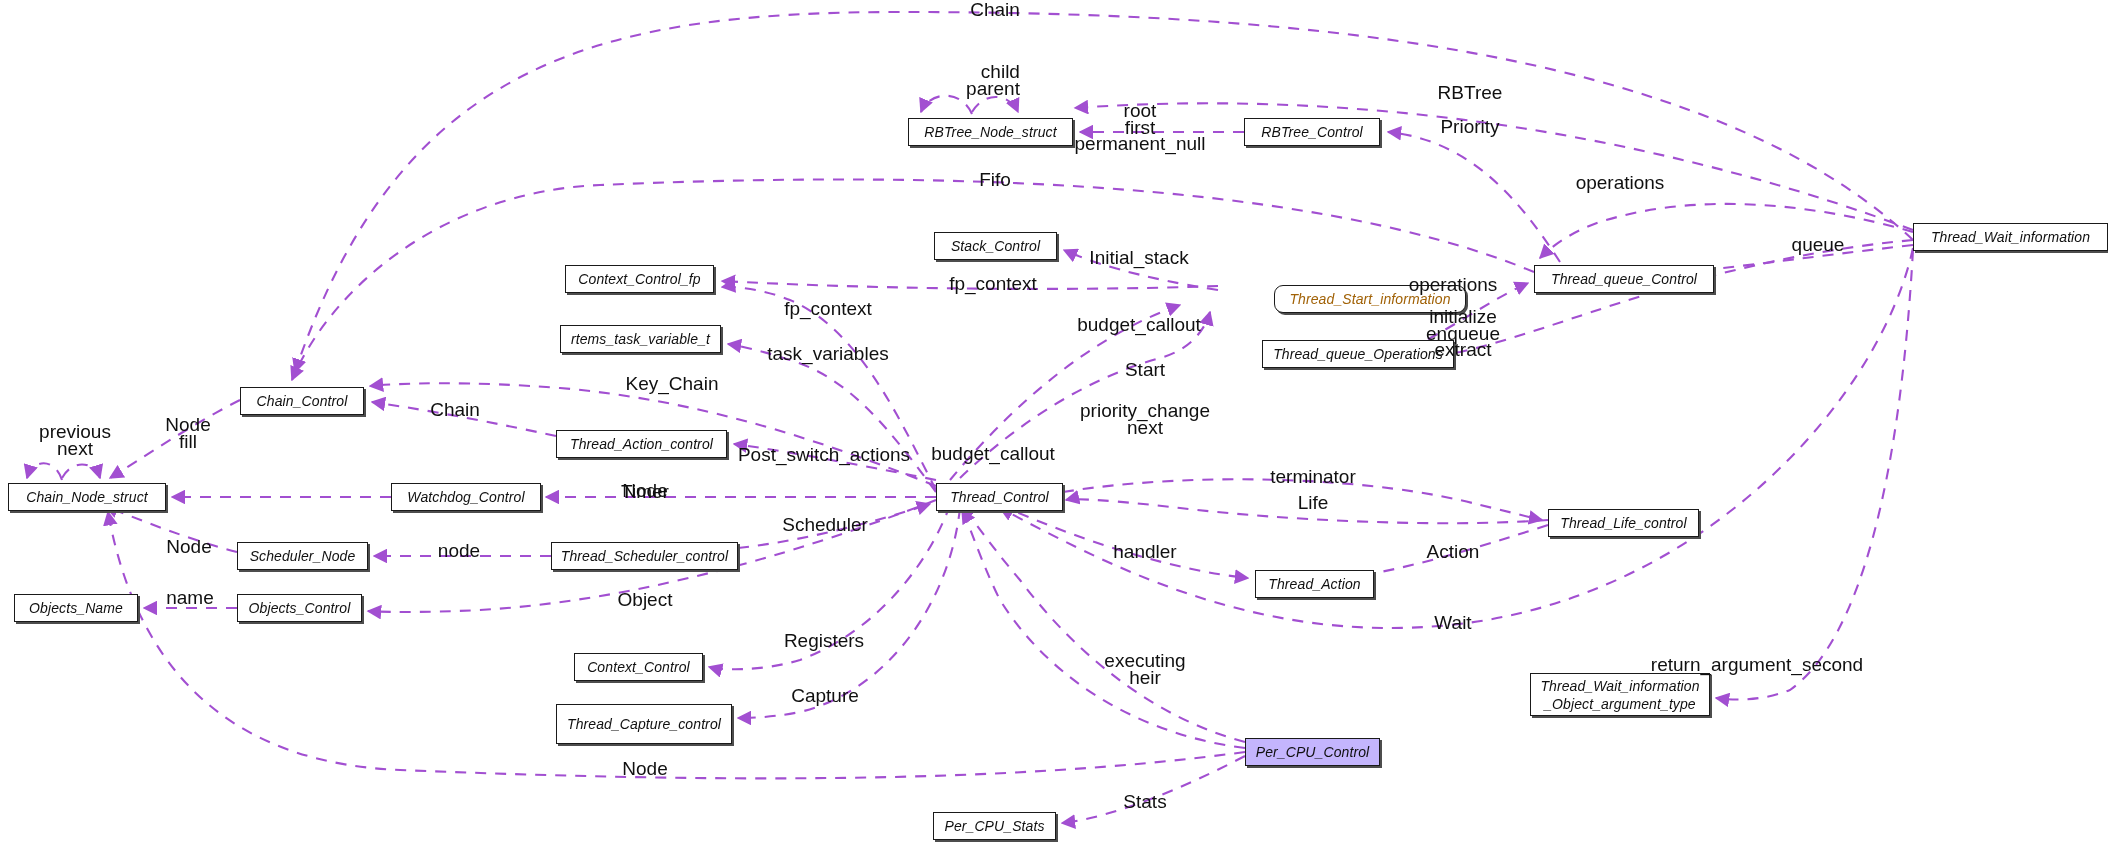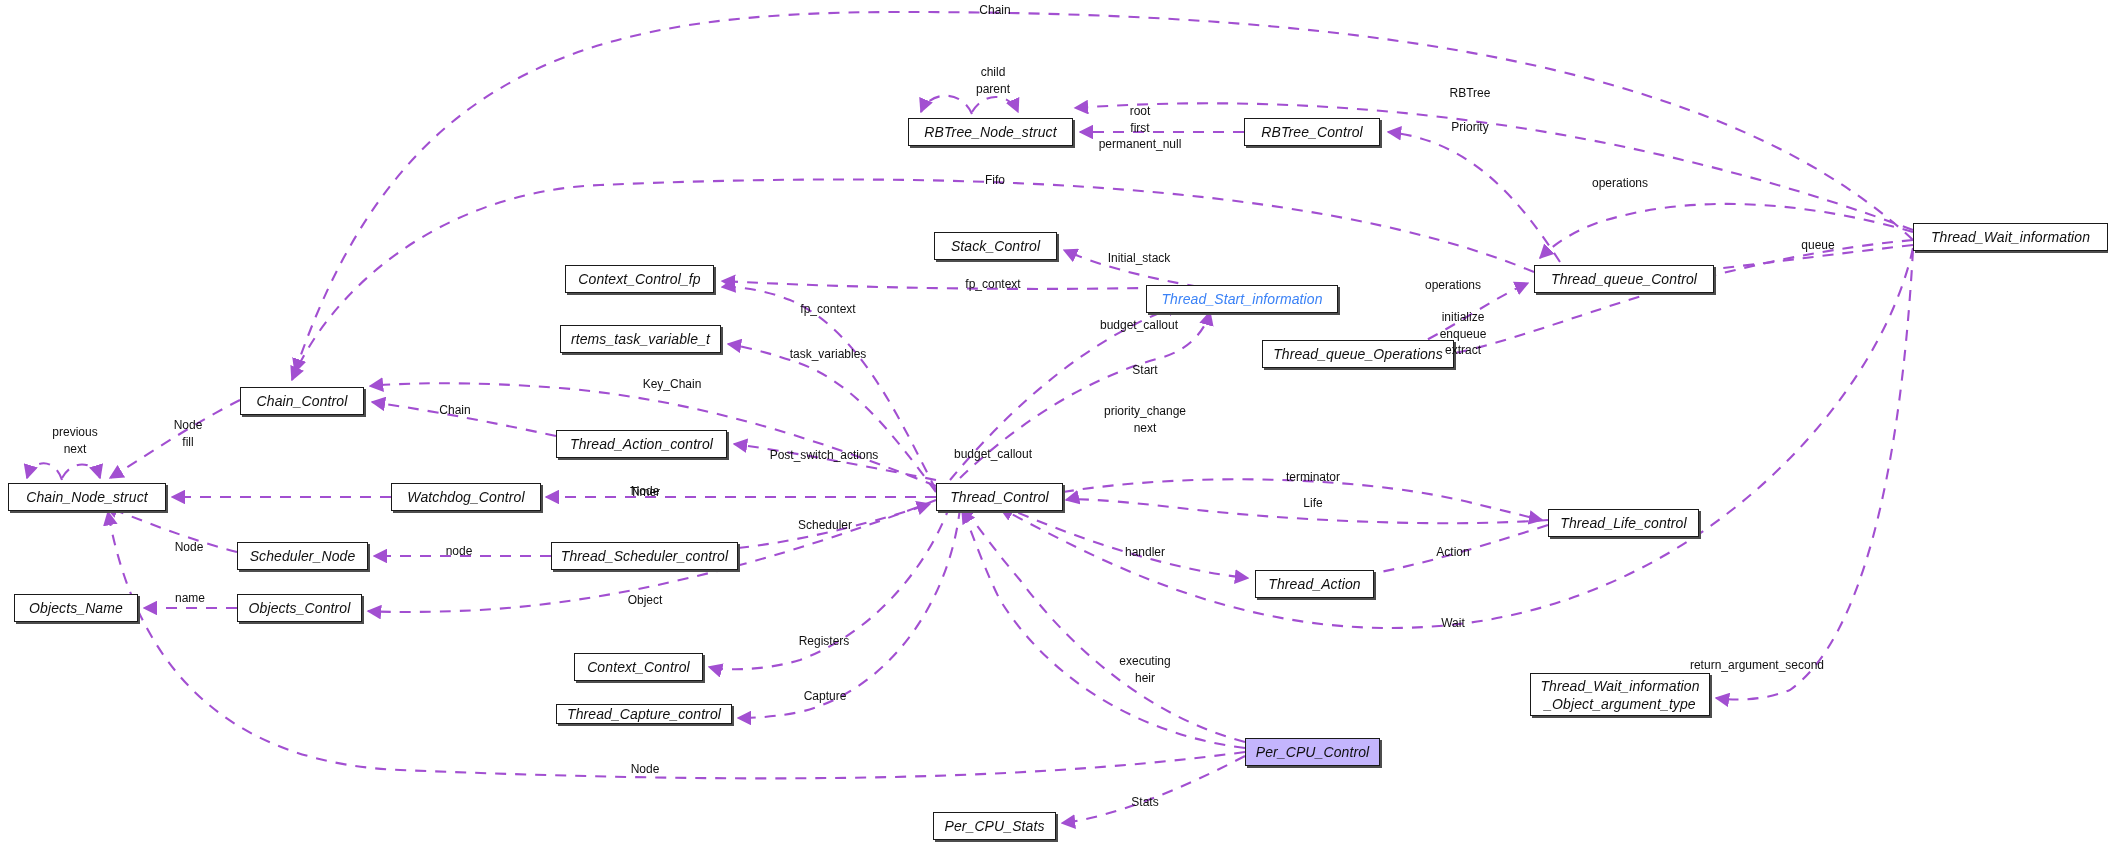--- a/index.html
+++ b/index.html
@@ -38,21 +38,21 @@
     white-space: pre-line;
     letter-spacing: 0.1px;
     z-index: 5;
     font-style: italic;
   }
   .node.highlight {
     background: #bfbfbf;
   }
   .edge-label {
     position: absolute;
-    font-size: 12px;
+    font-size: 19px;
     line-height: 16.5px;
     color: #1a1a1a;
     white-space: pre-line;
     text-align: center;
     transform: translate(-50%, -50%);
     z-index: 6;
   }
 </style>
 </head>
 <body>
@@ -150,44 +150,44 @@
     </g>
   </svg>
 
   <div id="nodes-container">
       <div class="node" style="left: 908px; top: 118px; width: 165px; height: 28px; border-color: rgb(26, 26, 26); box-shadow: rgb(77, 77, 77) 2px 2px 0px 0px; color: rgb(16, 16, 16); background: rgb(255, 255, 255);"><span>RBTree_Node_struct</span></div>
       <div class="node" style="left: 1244px; top: 118px; width: 136px; height: 28px; border-color: rgb(26, 26, 26); box-shadow: rgb(77, 77, 77) 2px 2px 0px 0px; color: rgb(16, 16, 16); background: rgb(255, 255, 255);"><span>RBTree_Control</span></div>
       <div class="node" style="left: 1913px; top: 223px; width: 195px; height: 28px; border-color: rgb(26, 26, 26); box-shadow: rgb(77, 77, 77) 2px 2px 0px 0px; color: rgb(16, 16, 16); background: rgb(255, 255, 255);"><span>Thread_Wait_information</span></div>
       <div class="node" style="left: 934px; top: 232px; width: 123px; height: 28px; border-color: rgb(26, 26, 26); box-shadow: rgb(77, 77, 77) 2px 2px 0px 0px; color: rgb(16, 16, 16); background: rgb(255, 255, 255);"><span>Stack_Control</span></div>
       <div class="node" style="left: 1534px; top: 265px; width: 180px; height: 28px; border-color: rgb(26, 26, 26); box-shadow: rgb(77, 77, 77) 2px 2px 0px 0px; color: rgb(16, 16, 16); background: rgb(255, 255, 255);"><span>Thread_queue_Control</span></div>
       <div class="node" style="left: 565px; top: 265px; width: 149px; height: 28px; border-color: rgb(26, 26, 26); box-shadow: rgb(77, 77, 77) 2px 2px 0px 0px; color: rgb(16, 16, 16); background: rgb(255, 255, 255);"><span>Context_Control_fp</span></div>
-      <div class="node" style="left: 1146px; top: 285px; width: 192px; height: 28px; border-color: rgb(26, 26, 26); box-shadow: rgb(77, 77, 77) 2px 2px 0px 0px; color: #3b82f6; background: rgb(255, 255, 255);"><span>Thread_Start_information</span></div>
+      <div class="node" style="left: 1274px; top: 285px; width: 192px; height: 28px; border-color: rgb(26, 26, 26); box-shadow: rgb(77, 77, 77) 2px 2px 0px 0px; color: #a16207; background: rgb(255, 255, 255); border-radius: 9px;"><span>Thread_Start_information</span></div>
       <div class="node" style="left: 560px; top: 325px; width: 161px; height: 28px; border-color: rgb(26, 26, 26); box-shadow: rgb(77, 77, 77) 2px 2px 0px 0px; color: rgb(16, 16, 16); background: rgb(255, 255, 255);"><span>rtems_task_variable_t</span></div>
       <div class="node" style="left: 1218px; top: 340px; width: 192px; height: 28px; border-color: rgb(26, 26, 26); box-shadow: rgb(77, 77, 77) 2px 2px 0px 0px; color: rgb(16, 16, 16); background: rgb(255, 255, 255); margin-left: 44px;"><span>Thread_queue_Operations</span></div>
       <div class="node" style="left: 240px; top: 387px; width: 124px; height: 28px; border-color: rgb(26, 26, 26); box-shadow: rgb(77, 77, 77) 2px 2px 0px 0px; color: rgb(16, 16, 16); background: rgb(255, 255, 255);"><span>Chain_Control</span></div>
       <div class="node" style="left: 556px; top: 430px; width: 171px; height: 28px; border-color: rgb(26, 26, 26); box-shadow: rgb(77, 77, 77) 2px 2px 0px 0px; color: rgb(16, 16, 16); background: rgb(255, 255, 255);"><span>Thread_Action_control</span></div>
       <div class="node" style="left: 8px; top: 483px; width: 158px; height: 28px; border-color: rgb(26, 26, 26); box-shadow: rgb(77, 77, 77) 2px 2px 0px 0px; color: rgb(16, 16, 16); background: rgb(255, 255, 255);"><span>Chain_Node_struct</span></div>
       <div class="node" style="left: 391px; top: 483px; width: 150px; height: 28px; border-color: rgb(26, 26, 26); box-shadow: rgb(77, 77, 77) 2px 2px 0px 0px; color: rgb(16, 16, 16); background: rgb(255, 255, 255);"><span>Watchdog_Control</span></div>
       <div class="node" style="left: 936px; top: 483px; width: 127px; height: 28px; border-color: rgb(26, 26, 26); box-shadow: rgb(77, 77, 77) 2px 2px 0px 0px; color: rgb(16, 16, 16); background: rgb(255, 255, 255);"><span>Thread_Control</span></div>
       <div class="node" style="left: 1548px; top: 509px; width: 151px; height: 28px; border-color: rgb(26, 26, 26); box-shadow: rgb(77, 77, 77) 2px 2px 0px 0px; color: rgb(16, 16, 16); background: rgb(255, 255, 255);"><span>Thread_Life_control</span></div>
       <div class="node" style="left: 237px; top: 542px; width: 131px; height: 28px; border-color: rgb(26, 26, 26); box-shadow: rgb(77, 77, 77) 2px 2px 0px 0px; color: rgb(16, 16, 16); background: rgb(255, 255, 255);"><span>Scheduler_Node</span></div>
       <div class="node" style="left: 551px; top: 542px; width: 187px; height: 28px; border-color: rgb(26, 26, 26); box-shadow: rgb(77, 77, 77) 2px 2px 0px 0px; color: rgb(16, 16, 16); background: rgb(255, 255, 255);"><span>Thread_Scheduler_control</span></div>
       <div class="node" style="left: 1255px; top: 570px; width: 119px; height: 28px; border-color: rgb(26, 26, 26); box-shadow: rgb(77, 77, 77) 2px 2px 0px 0px; color: rgb(16, 16, 16); background: rgb(255, 255, 255);"><span>Thread_Action</span></div>
       <div class="node" style="left: 14px; top: 594px; width: 124px; height: 28px; border-color: rgb(26, 26, 26); box-shadow: rgb(77, 77, 77) 2px 2px 0px 0px; color: rgb(16, 16, 16); background: rgb(255, 255, 255);"><span>Objects_Name</span></div>
       <div class="node" style="left: 237px; top: 594px; width: 125px; height: 28px; border-color: rgb(26, 26, 26); box-shadow: rgb(77, 77, 77) 2px 2px 0px 0px; color: rgb(16, 16, 16); background: rgb(255, 255, 255);"><span>Objects_Control</span></div>
       <div class="node" style="left: 574px; top: 653px; width: 129px; height: 28px; border-color: rgb(26, 26, 26); box-shadow: rgb(77, 77, 77) 2px 2px 0px 0px; color: rgb(16, 16, 16); background: rgb(255, 255, 255);"><span>Context_Control</span></div>
       <div class="node" style="left: 1530px; top: 673px; width: 180px; height: 43px; border-color: rgb(26, 26, 26); box-shadow: rgb(77, 77, 77) 2px 2px 0px 0px; color: rgb(16, 16, 16); background: rgb(255, 255, 255);"><span>Thread_Wait_information
 _Object_argument_type</span></div>
-      <div class="node" style="left: 556px; top: 704px; width: 176px; height: 20px; border-color: rgb(26, 26, 26); box-shadow: rgb(77, 77, 77) 2px 2px 0px 0px; color: rgb(16, 16, 16); background: rgb(255, 255, 255);"><span>Thread_Capture_control</span></div>
+      <div class="node" style="left: 556px; top: 704px; width: 176px; height: 40px; border-color: rgb(26, 26, 26); box-shadow: rgb(77, 77, 77) 2px 2px 0px 0px; color: rgb(16, 16, 16); background: rgb(255, 255, 255);"><span>Thread_Capture_control</span></div>
       <div class="node highlight" style="left: 1245px; top: 738px; width: 135px; height: 28px; border-color: rgb(26, 26, 26); box-shadow: rgb(77, 77, 77) 2px 2px 0px 0px; color: rgb(16, 16, 16); background: #c4b5fd;"><span>Per_CPU_Control</span></div>
       <div class="node" style="left: 933px; top: 812px; width: 123px; height: 28px; border-color: rgb(26, 26, 26); box-shadow: rgb(77, 77, 77) 2px 2px 0px 0px; color: rgb(16, 16, 16); background: rgb(255, 255, 255);"><span>Per_CPU_Stats</span></div>
     </div>
   <div id="labels-container">
       <div class="edge-label" style="left: 995px; top: 10px; color: rgb(16, 16, 16);">Chain</div>
-      <div class="edge-label" style="left: 993px; top: 80px; color: rgb(16, 16, 16);">child
+      <div class="edge-label" style="left: 993px; top: 80px; color: rgb(16, 16, 16); text-align: right;">child
 parent</div>
       <div class="edge-label" style="left: 1140px; top: 128px; color: rgb(16, 16, 16);">root
 first
 permanent_null</div>
       <div class="edge-label" style="left: 1470px; top: 93px; color: rgb(16, 16, 16);">RBTree</div>
       <div class="edge-label" style="left: 1470px; top: 127px; color: rgb(16, 16, 16);">Priority</div>
       <div class="edge-label" style="left: 995px; top: 180px; color: rgb(16, 16, 16);">Fifo</div>
       <div class="edge-label" style="left: 1620px; top: 183px; color: rgb(16, 16, 16);">operations</div>
       <div class="edge-label" style="left: 1818px; top: 245px; color: rgb(16, 16, 16);">queue</div>
       <div class="edge-label" style="left: 1139px; top: 258px; color: rgb(16, 16, 16);">Initial_stack</div>

